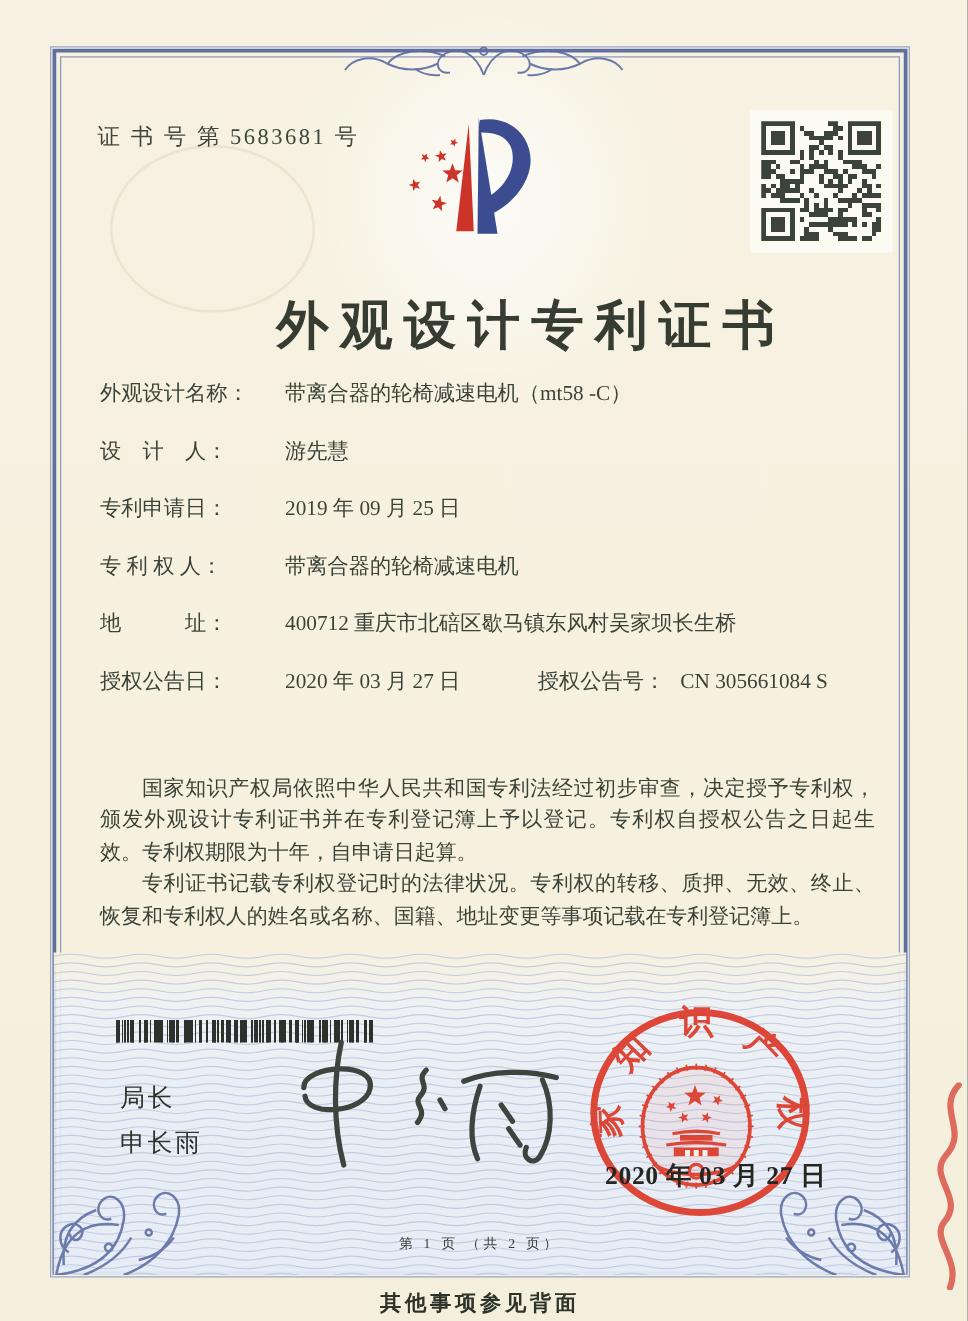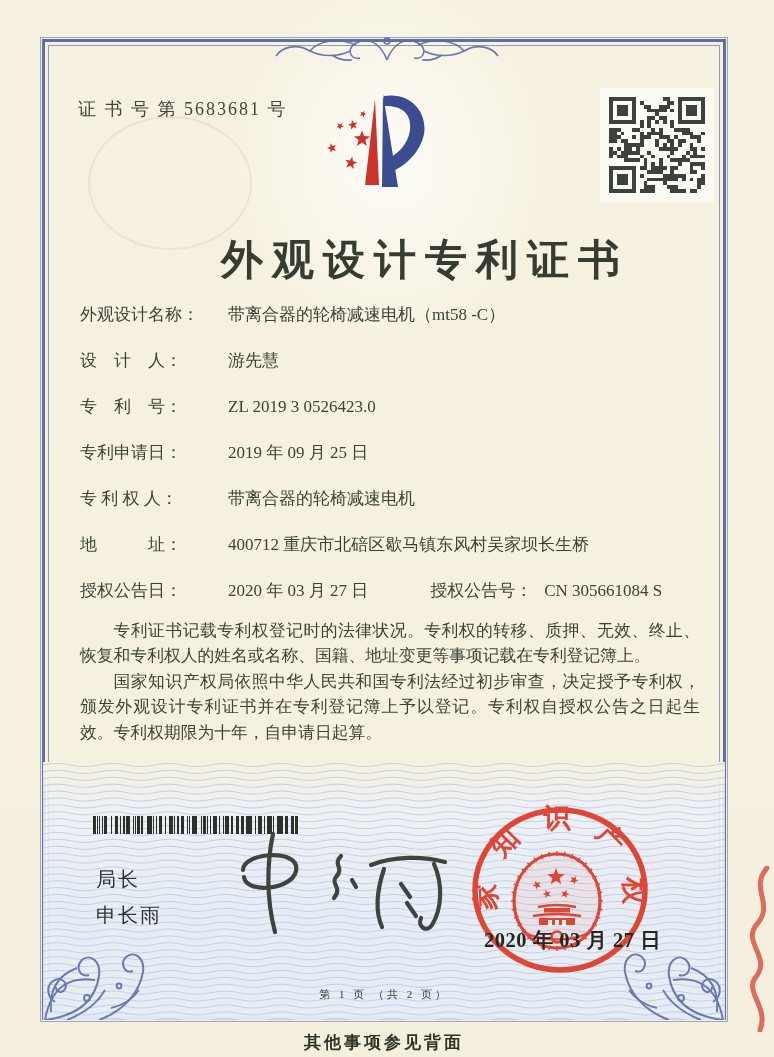--- a/index.html
+++ b/index.html
@@ -395,46 +395,42 @@
   <div class="fields">
     <div class="row">
       <span class="lbl">外观设计名称：</span>
       <span class="val">带离合器的轮椅减速电机（mt58 -C）</span>
     </div>
     <div class="row">
       <span class="lbl">设　计　人：</span>
       <span class="val">游先慧</span>
     </div>
     <div class="row">
-      <span class="lbl">专　利　号：</span>
-      <span class="val">ZL 2019 3 0526423.0</span>
-    </div>
-    <div class="row">
       <span class="lbl">专利申请日：</span>
       <span class="val">2019 年 09 月 25 日</span>
     </div>
     <div class="row">
       <span class="lbl">专 利 权 人：</span>
       <span class="val">带离合器的轮椅减速电机</span>
     </div>
     <div class="row">
       <span class="lbl">地　　　址：</span>
       <span class="val">400712 重庆市北碚区歇马镇东风村吴家坝长生桥</span>
     </div>
     <div class="row grant">
       <span class="lbl">授权公告日：</span>
       <span class="val">2020 年 03 月 27 日</span>
       <span class="lbl2">授权公告号：</span>
       <span class="val">CN 305661084 S</span>
     </div>
   </div>
 
   <div class="paras">
+    <p>国家知识产权局依照中华人民共和国专利法经过初步审查，决定授予专利权，颁发外观设计专利证书并在专利登记簿上予以登记。专利权自授权公告之日起生效。专利权期限为十年，自申请日起算。</p>
     <p>专利证书记载专利权登记时的法律状况。专利权的转移、质押、无效、终止、恢复和专利权人的姓名或名称、国籍、地址变更等事项记载在专利登记簿上。</p>
-    <p>国家知识产权局依照中华人民共和国专利法经过初步审查，决定授予专利权，颁发外观设计专利证书并在专利登记簿上予以登记。专利权自授权公告之日起生效。专利权期限为十年，自申请日起算。</p>
   </div>
 
   <div class="bottom">
     <svg class="waves" id="waves" width="682" height="258">
         <path d="M0 3.0 q14 -3.2 28 0 t 28 0 t 28 0 t 28 0 t 28 0 t 28 0 t 28 0 t 28 0 t 28 0 t 28 0 t 28 0 t 28 0 t 28 0 t 28 0 t 28 0 t 28 0 t 28 0 t 28 0 t 28 0 t 28 0 t 28 0 t 28 0 t 28 0 t 28 0 t 28 0" stroke="#b9c7df" fill="none" stroke-width="0.9" opacity="0.85"></path>
         <path d="M0 9.9 q14 -3.2 28 0 t 28 0 t 28 0 t 28 0 t 28 0 t 28 0 t 28 0 t 28 0 t 28 0 t 28 0 t 28 0 t 28 0 t 28 0 t 28 0 t 28 0 t 28 0 t 28 0 t 28 0 t 28 0 t 28 0 t 28 0 t 28 0 t 28 0 t 28 0 t 28 0" stroke="#b9c7df" fill="none" stroke-width="0.9" opacity="0.85"></path>
         <path d="M0 16.8 q14 -3.2 28 0 t 28 0 t 28 0 t 28 0 t 28 0 t 28 0 t 28 0 t 28 0 t 28 0 t 28 0 t 28 0 t 28 0 t 28 0 t 28 0 t 28 0 t 28 0 t 28 0 t 28 0 t 28 0 t 28 0 t 28 0 t 28 0 t 28 0 t 28 0 t 28 0" stroke="#b9c7df" fill="none" stroke-width="0.9" opacity="0.85"></path>
         <path d="M0 23.7 q14 -3.2 28 0 t 28 0 t 28 0 t 28 0 t 28 0 t 28 0 t 28 0 t 28 0 t 28 0 t 28 0 t 28 0 t 28 0 t 28 0 t 28 0 t 28 0 t 28 0 t 28 0 t 28 0 t 28 0 t 28 0 t 28 0 t 28 0 t 28 0 t 28 0 t 28 0" stroke="#b9c7df" fill="none" stroke-width="0.9" opacity="0.85"></path>
         <path d="M0 30.6 q14 -3.2 28 0 t 28 0 t 28 0 t 28 0 t 28 0 t 28 0 t 28 0 t 28 0 t 28 0 t 28 0 t 28 0 t 28 0 t 28 0 t 28 0 t 28 0 t 28 0 t 28 0 t 28 0 t 28 0 t 28 0 t 28 0 t 28 0 t 28 0 t 28 0 t 28 0" stroke="#b9c7df" fill="none" stroke-width="0.9" opacity="0.85"></path>
         <path d="M0 37.5 q14 -3.2 28 0 t 28 0 t 28 0 t 28 0 t 28 0 t 28 0 t 28 0 t 28 0 t 28 0 t 28 0 t 28 0 t 28 0 t 28 0 t 28 0 t 28 0 t 28 0 t 28 0 t 28 0 t 28 0 t 28 0 t 28 0 t 28 0 t 28 0 t 28 0 t 28 0" stroke="#b9c7df" fill="none" stroke-width="0.9" opacity="0.85"></path>

